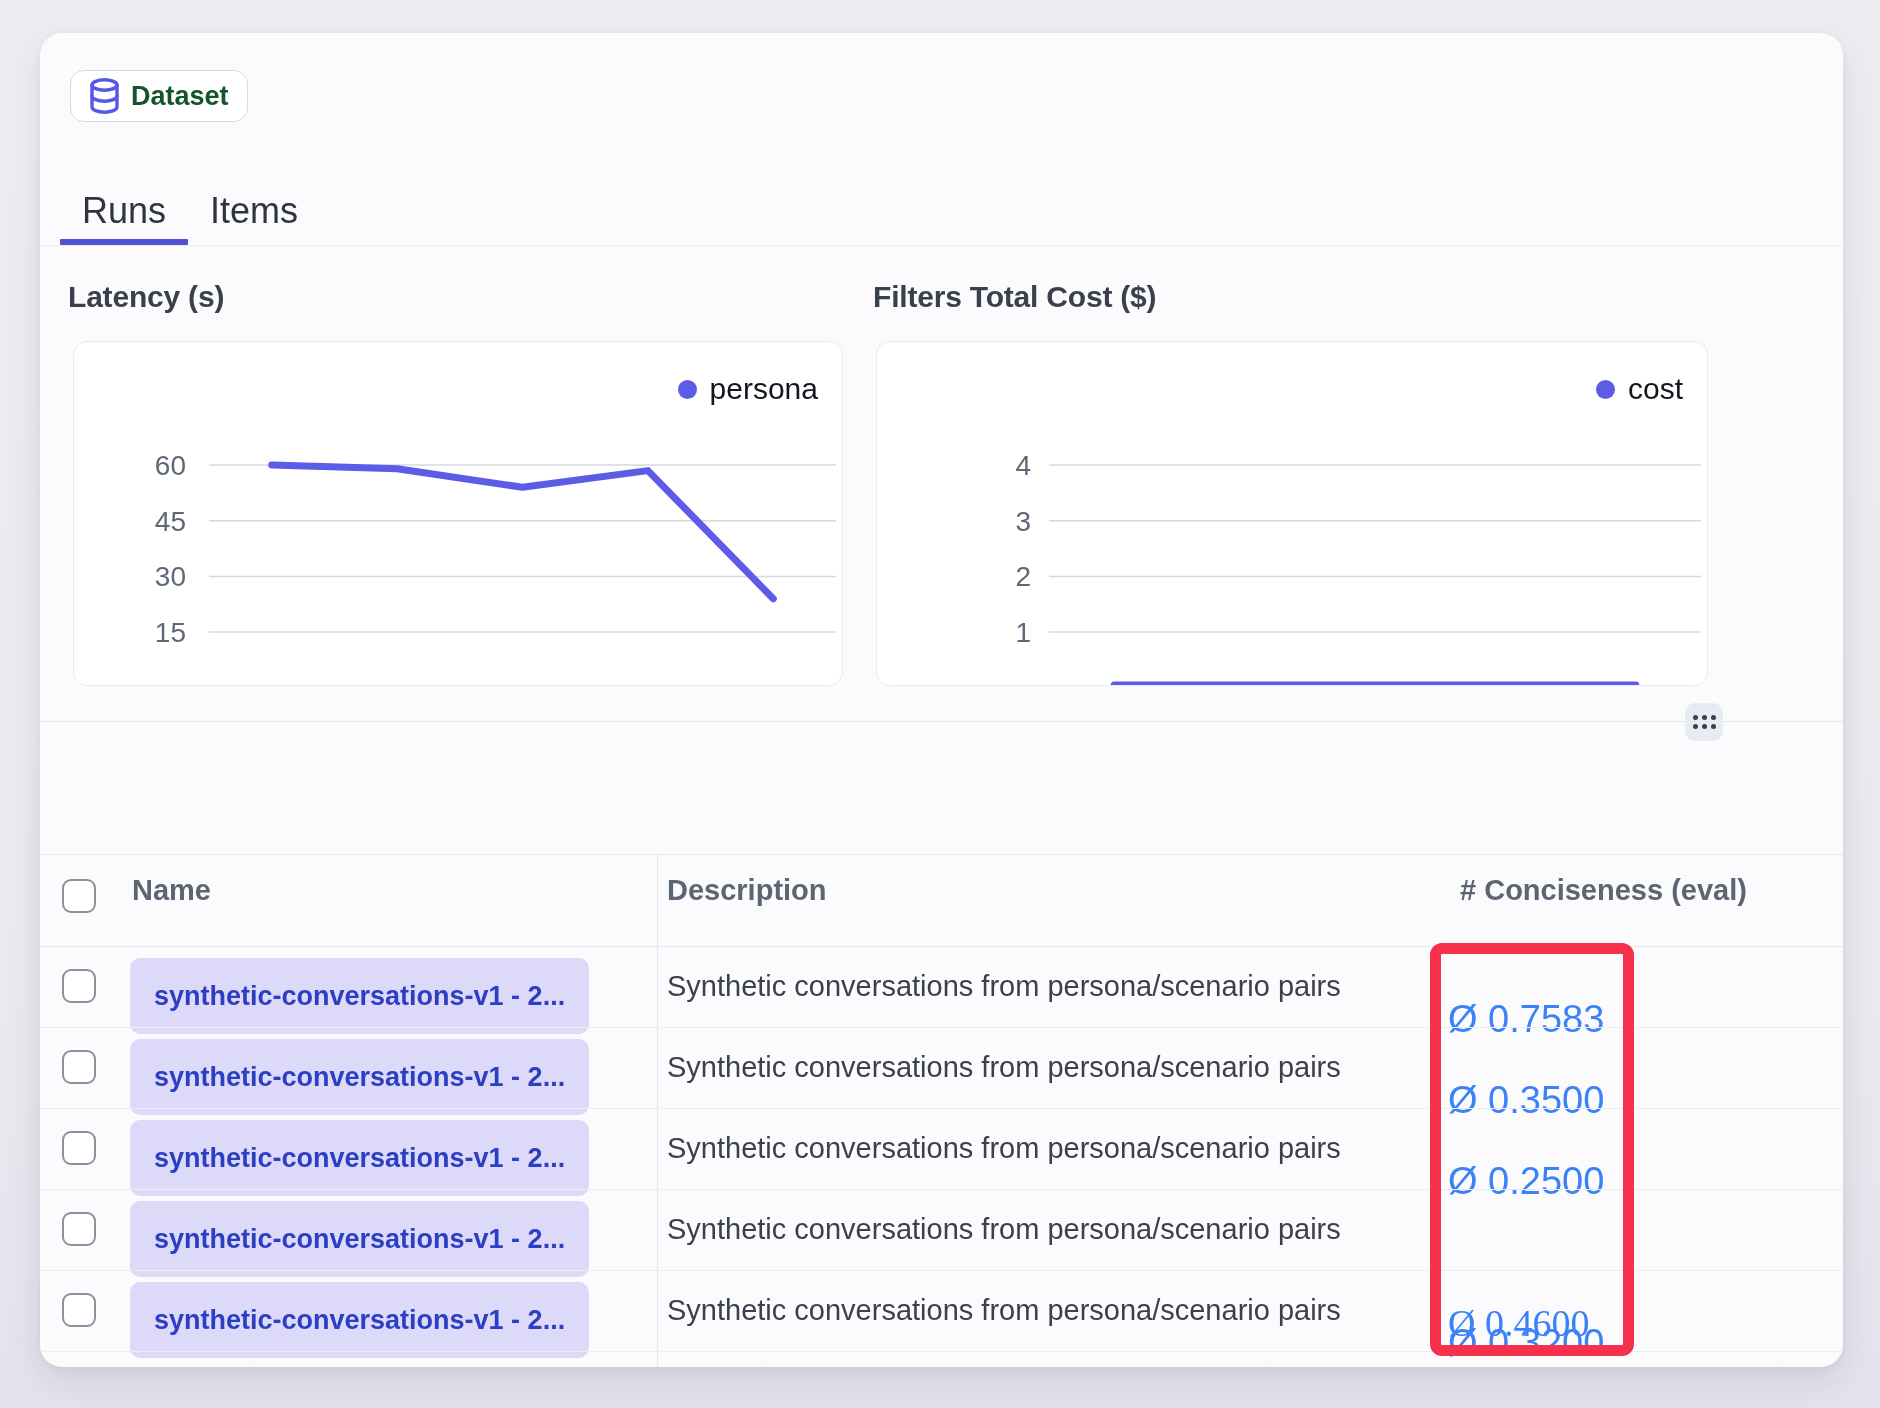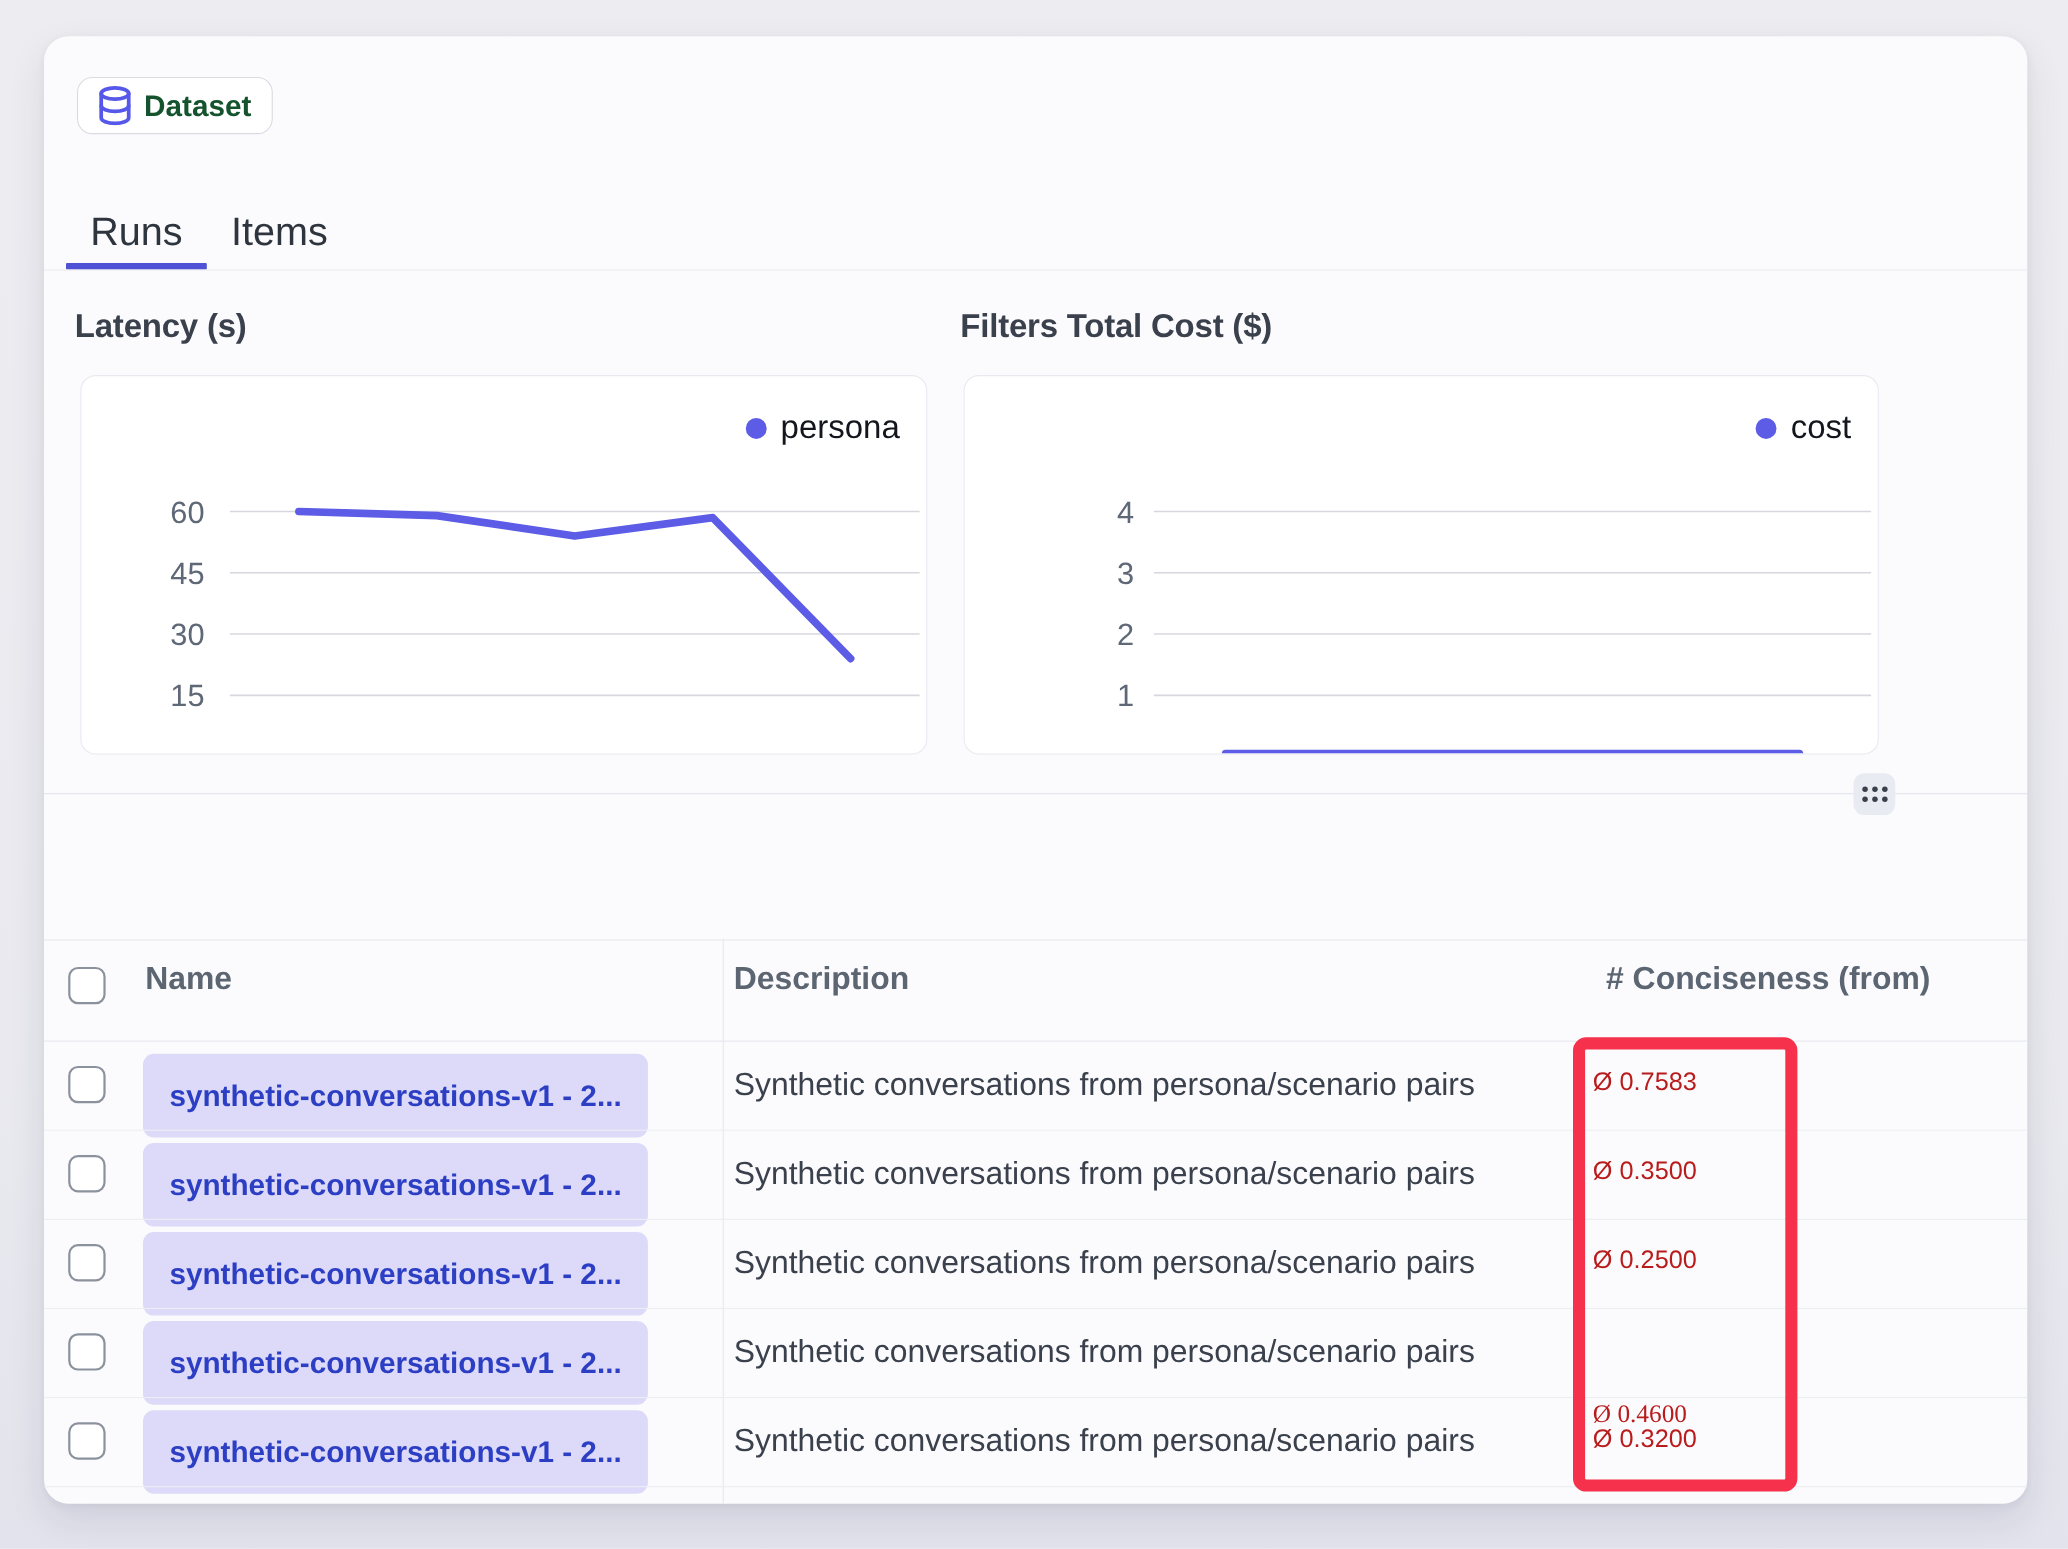--- a/index.html
+++ b/index.html
@@ -66,21 +66,21 @@
   .checkbox{
     position:absolute;left:22px;width:34px;height:34px;border:2.5px solid #8b919d;
     border-radius:9px;background:#fff;box-sizing:border-box;cursor:pointer;
   }
   .row-border{position:absolute;left:0;right:0;height:1px;background:#edeef4;}
   .name-pill{
     position:absolute;left:90px;height:44px;display:inline-flex;align-items:center;
     padding:16px 24px;border-radius:10px;font-size:27px;font-weight:700;cursor:pointer;white-space:nowrap;
   }
   .cell-desc{position:absolute;left:627px;font-size:29px;color:#3a414d;white-space:nowrap;}
-  .cell-val{position:absolute;left:1408px;font-size:23px;color:#b91c1c;white-space:nowrap;}
+  .cell-val{position:absolute;left:1408px;font-size:38px;color:#3b82f6;white-space:nowrap;margin-top:28px;}
   .annotation-rect{
     position:absolute;left:1390px;top:910px;width:204px;height:413px;
     border-radius:12px;box-sizing:border-box;pointer-events:none;z-index:5;
   }
 </style>
 </head>
 <body>
 
 <div class="app-card">
 
@@ -159,21 +159,21 @@
       </span>
   </div>
 
 
   <div class="table-top-hairline"></div>
   <div class="col-divider"></div>
 
   <div class="checkbox" style="top:846px;"></div>
   <div class="th" style="left:92px;">Name</div>
   <div class="th" style="left:627px;">Description</div>
-  <div class="th" style="left:1420px;"># Conciseness (from)</div>
+  <div class="th" style="left:1420px;"># Conciseness (eval)</div>
   <div class="row-border" style="top:913px;background:#e6e8ef;"></div>
 
   <div id="table-rows">
       <div>
     <div class="checkbox" style="top: 936px;"></div>
     <span class="name-pill" style="top: 925px; background: rgb(220, 218, 248); color: rgb(44, 62, 195);">synthetic-conversations-v1 - 2...</span>
     <span class="cell-desc" style="top: 937px;">Synthetic conversations from persona/scenario pairs</span>
     <span class="cell-val" style="top: 937px;">Ø 0.7583</span>
     <div class="row-border" style="top: 994px;"></div>
   </div>

